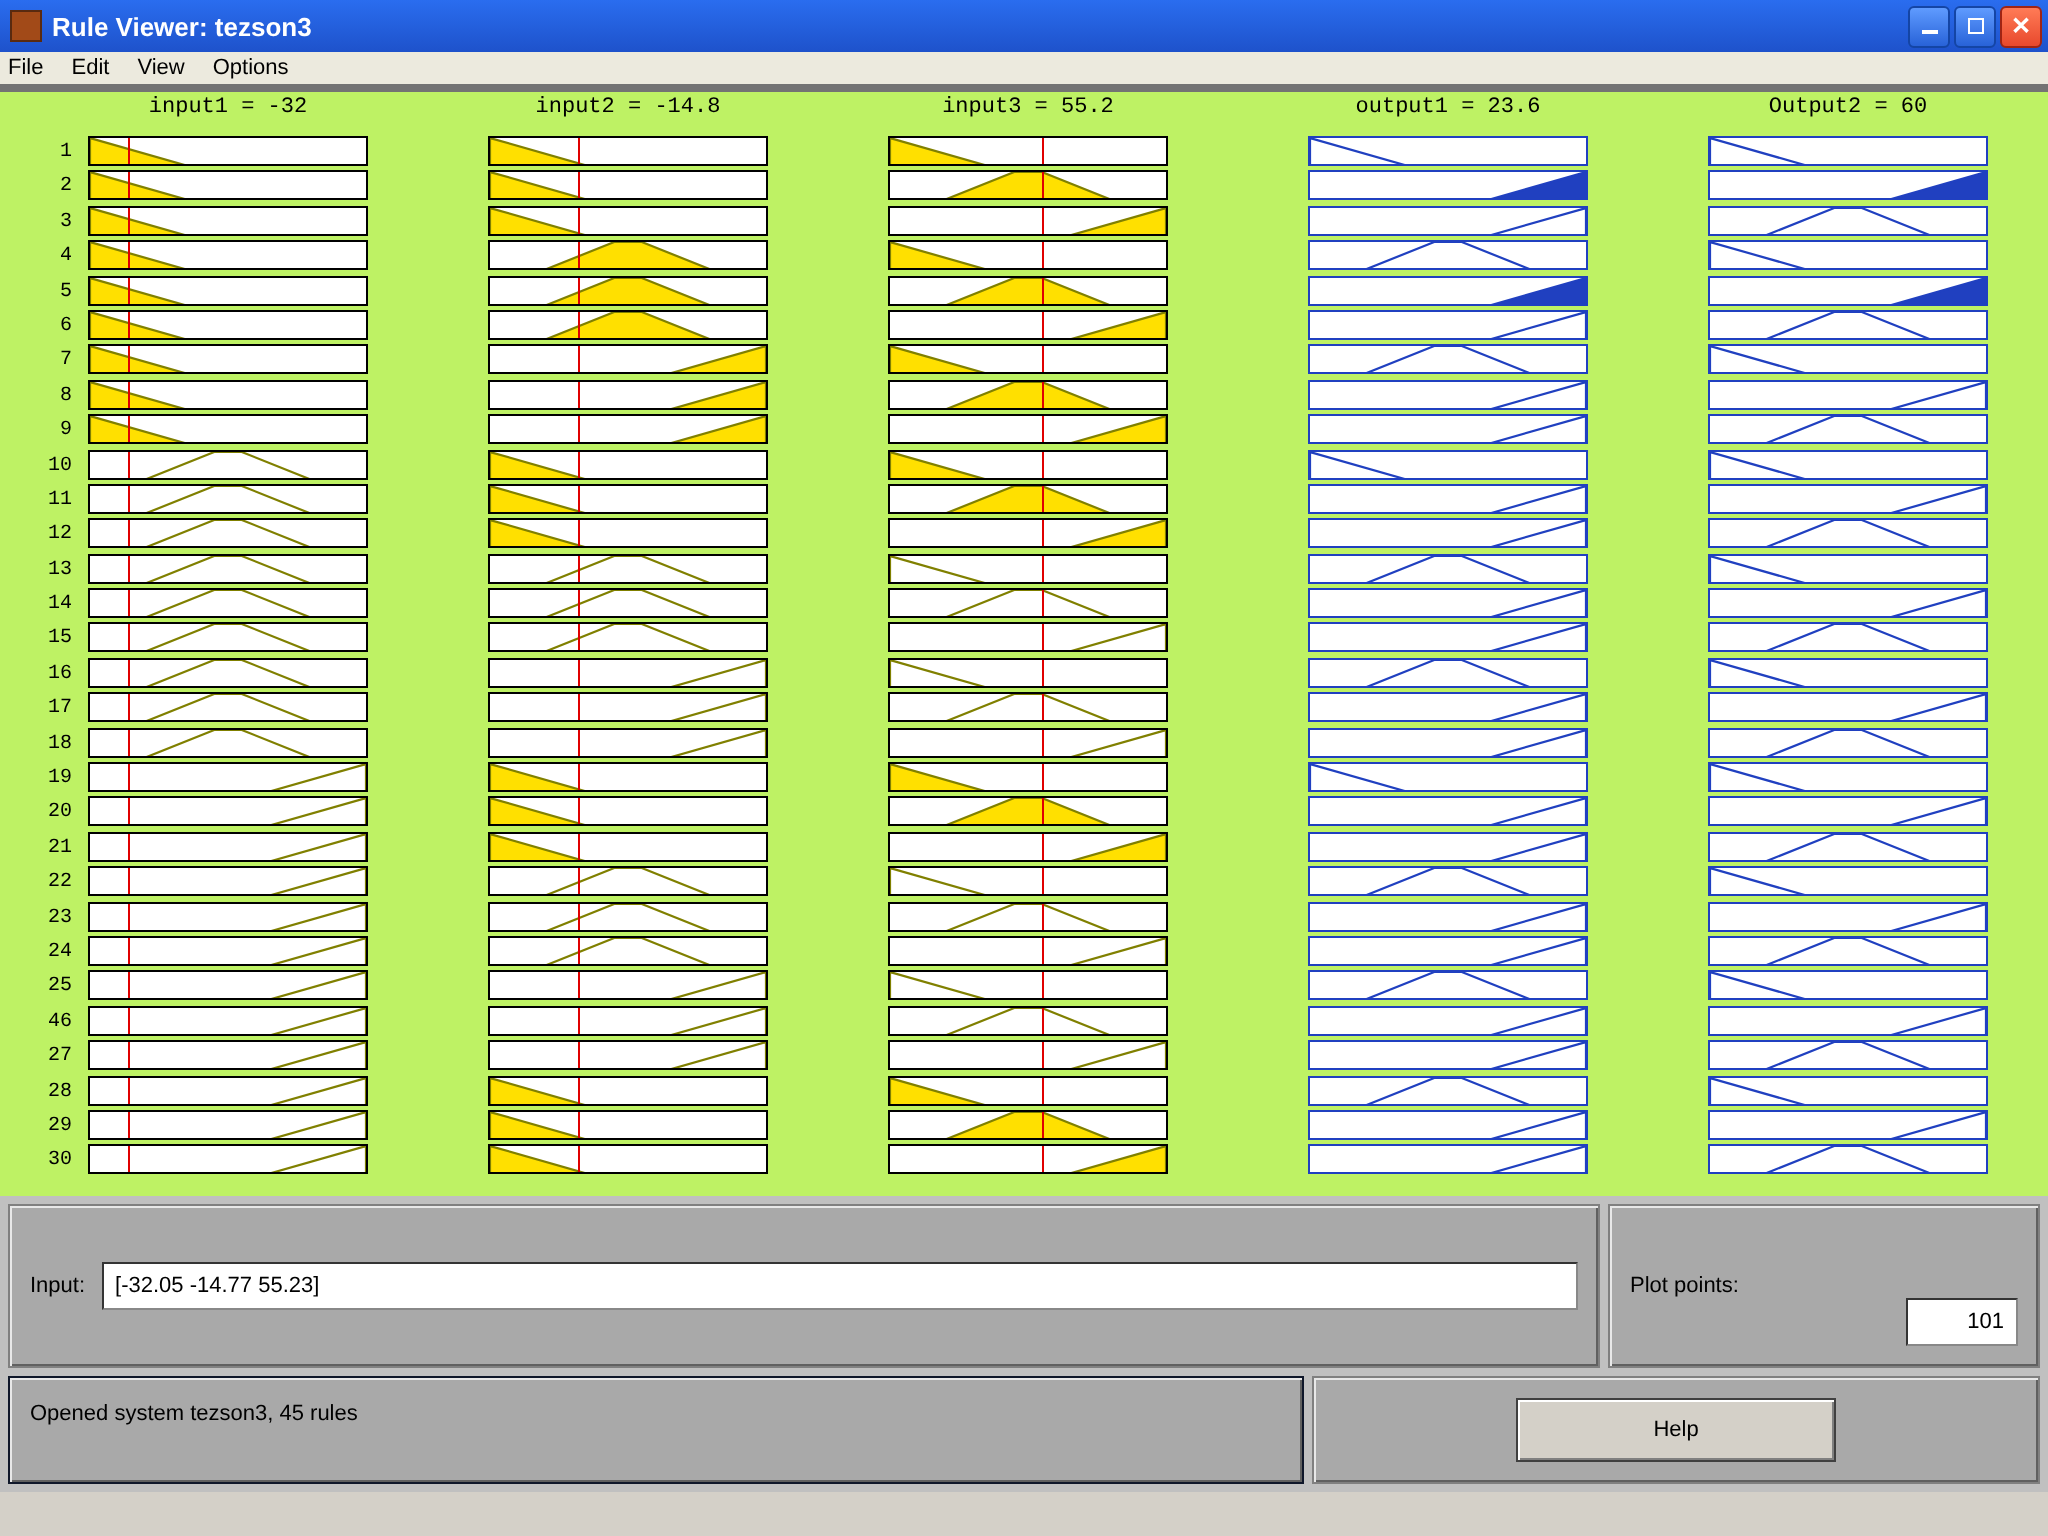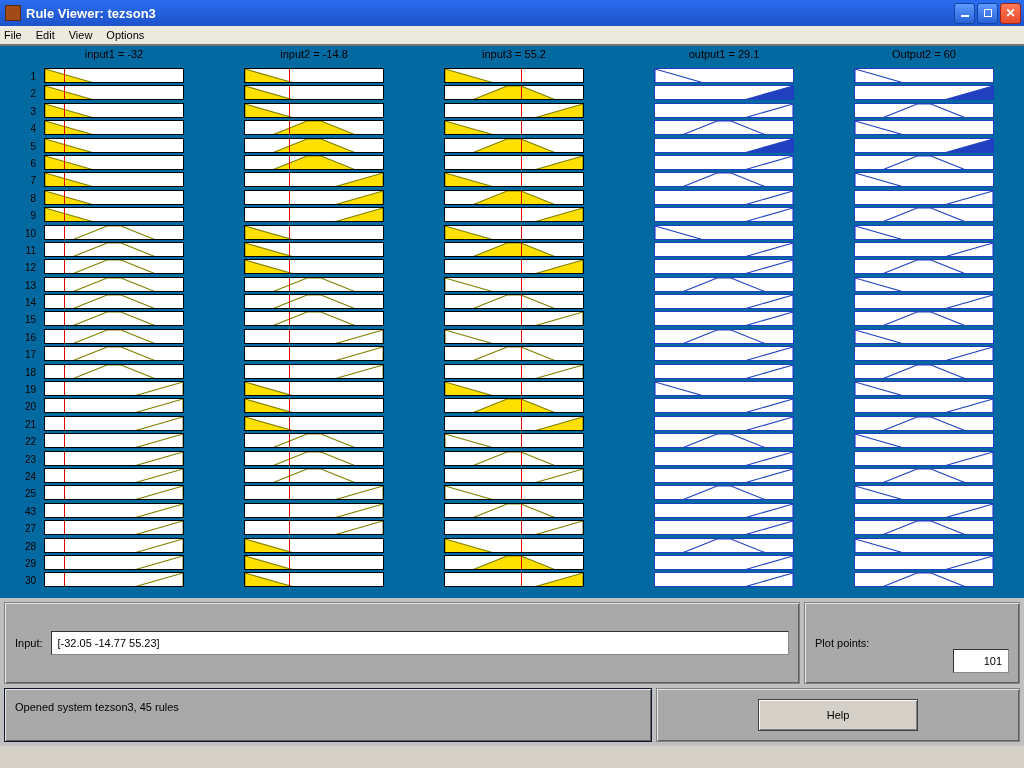--- a/index.html
+++ b/index.html
@@ -43,33 +43,34 @@
     background: linear-gradient(to bottom, #ff7b56, #e8492d);
     border-color: #a02413;
   }
   .winbtn .sq { width:8px; height:8px; border:1px solid white; }
   .winbtn .min { width:8px; height:0; border-bottom:2px solid white; margin-top:6px; }
 
   
   .menubar {
     height: 20px;
     background: #eceade;
-    border-bottom: 2px solid #737373;
+    border-bottom: 4px solid #737373;
     display: flex; align-items: center;
     padding-left: 4px; gap: 14px;
     font-size: 11px;
   }
   .menubar span { cursor: default; }
 
   
   .canvas {
     position: relative;
     width: 1024px;
     height: 552px; 
-    background: #0369a1;
+    background: #bef264;
+    font-family: Liberation Mono, monospace;
   }
   .colheaders {
     position: absolute;
     top: 2px; left: 0; width: 1024px; height: 18px;
   }
   .colheaders .hdr {
     position: absolute; top: 0; font-size: 11px; color: #000;
     text-align: center;
   }
   .rownums {
@@ -175,21 +176,21 @@
   <span>Edit</span>
   <span>View</span>
   <span>Options</span>
 </div>
 
 <div class="canvas">
   <div class="colheaders" id="colheaders">
       <div class="hdr" style="left: 44px; width: 140px;">input1 = -32</div>
       <div class="hdr" style="left: 244px; width: 140px;">input2 = -14.8</div>
       <div class="hdr" style="left: 444px; width: 140px;">input3 = 55.2</div>
-      <div class="hdr" style="left: 654px; width: 140px;">output1 = 29.1</div>
+      <div class="hdr" style="left: 654px; width: 140px;">output1 = 23.6</div>
       <div class="hdr" style="left: 854px; width: 140px;">Output2 = 60</div>
     </div>
   <div class="rownums" id="rownums">
       <div class="rn">1</div>
       <div class="rn">2</div>
       <div class="rn">3</div>
       <div class="rn">4</div>
       <div class="rn">5</div>
       <div class="rn">6</div>
       <div class="rn">7</div>
@@ -204,21 +205,21 @@
       <div class="rn">16</div>
       <div class="rn">17</div>
       <div class="rn">18</div>
       <div class="rn">19</div>
       <div class="rn">20</div>
       <div class="rn">21</div>
       <div class="rn">22</div>
       <div class="rn">23</div>
       <div class="rn">24</div>
       <div class="rn">25</div>
-      <div class="rn">43</div>
+      <div class="rn">46</div>
       <div class="rn">27</div>
       <div class="rn">28</div>
       <div class="rn">29</div>
       <div class="rn">30</div>
     </div>
   <div class="grid" id="grid">
       <div class="col" style="left: 0px;">
         <div class="cell">
           <svg class="mf" viewBox="0 0 100 10" preserveAspectRatio="none">
             <polygon points="0,10 0,0 35,10" fill="#ffe000" stroke="#808000" stroke-width="0.8"></polygon>

